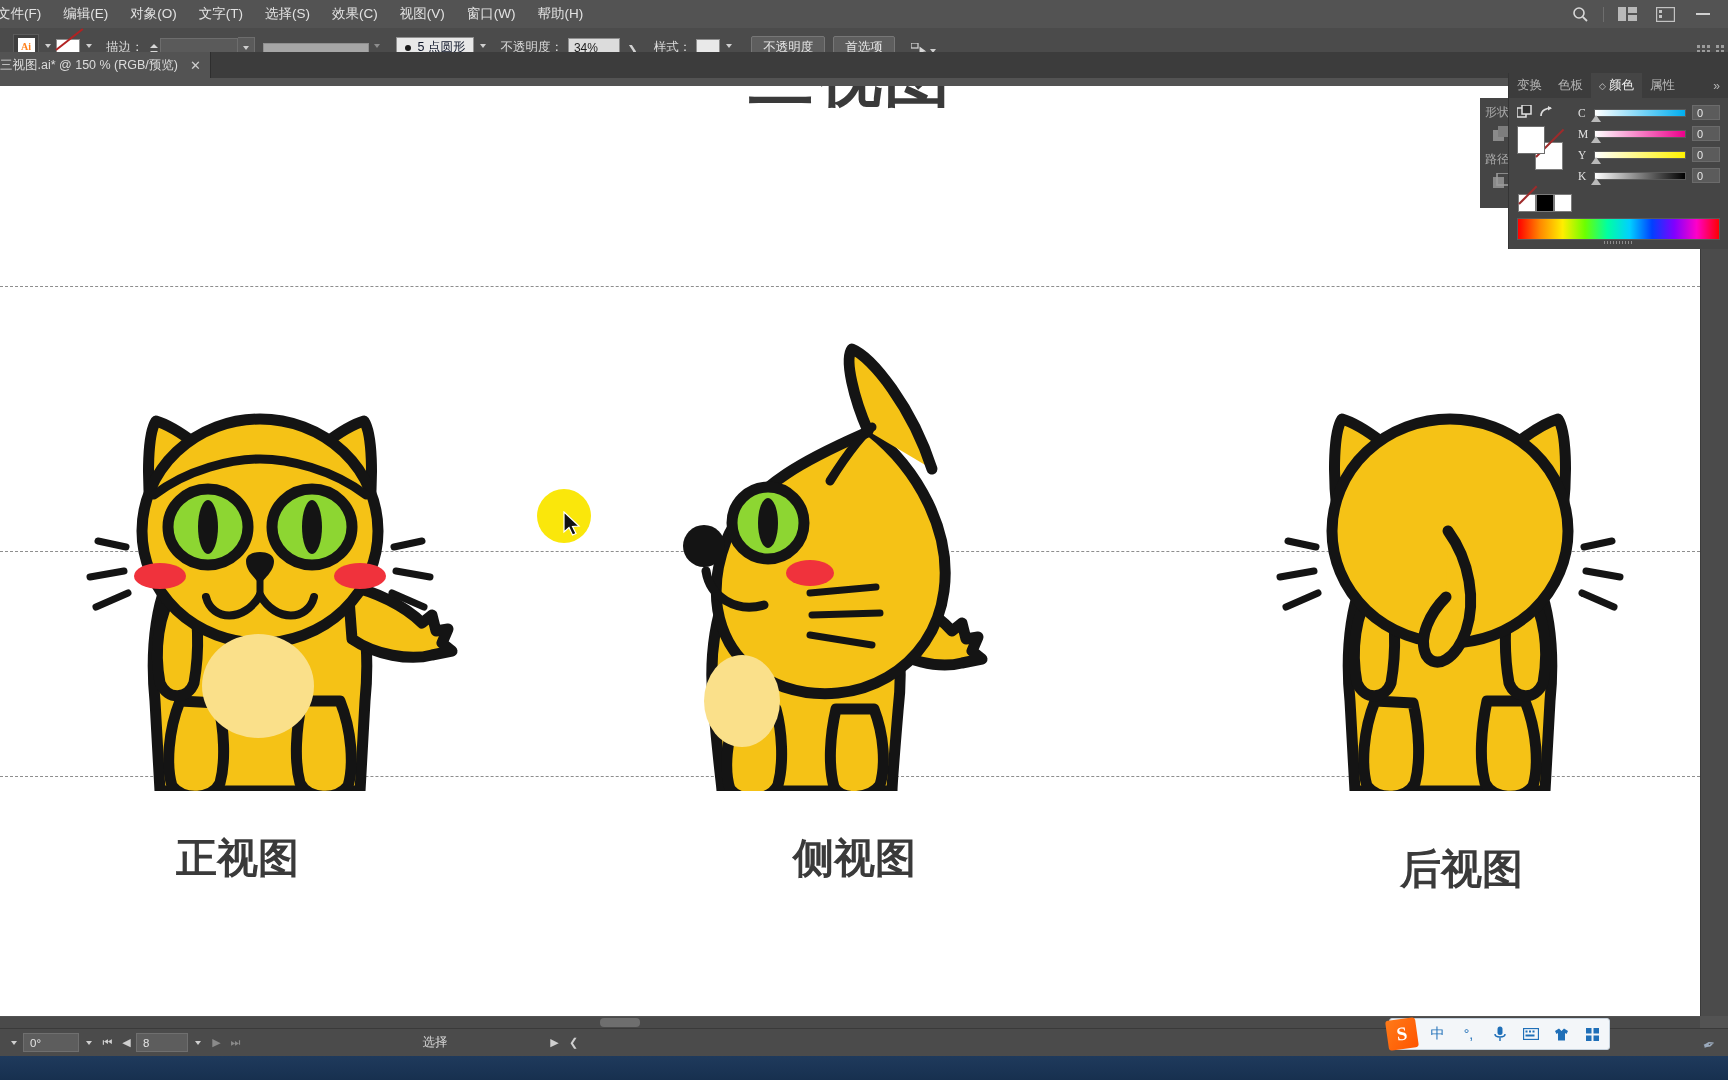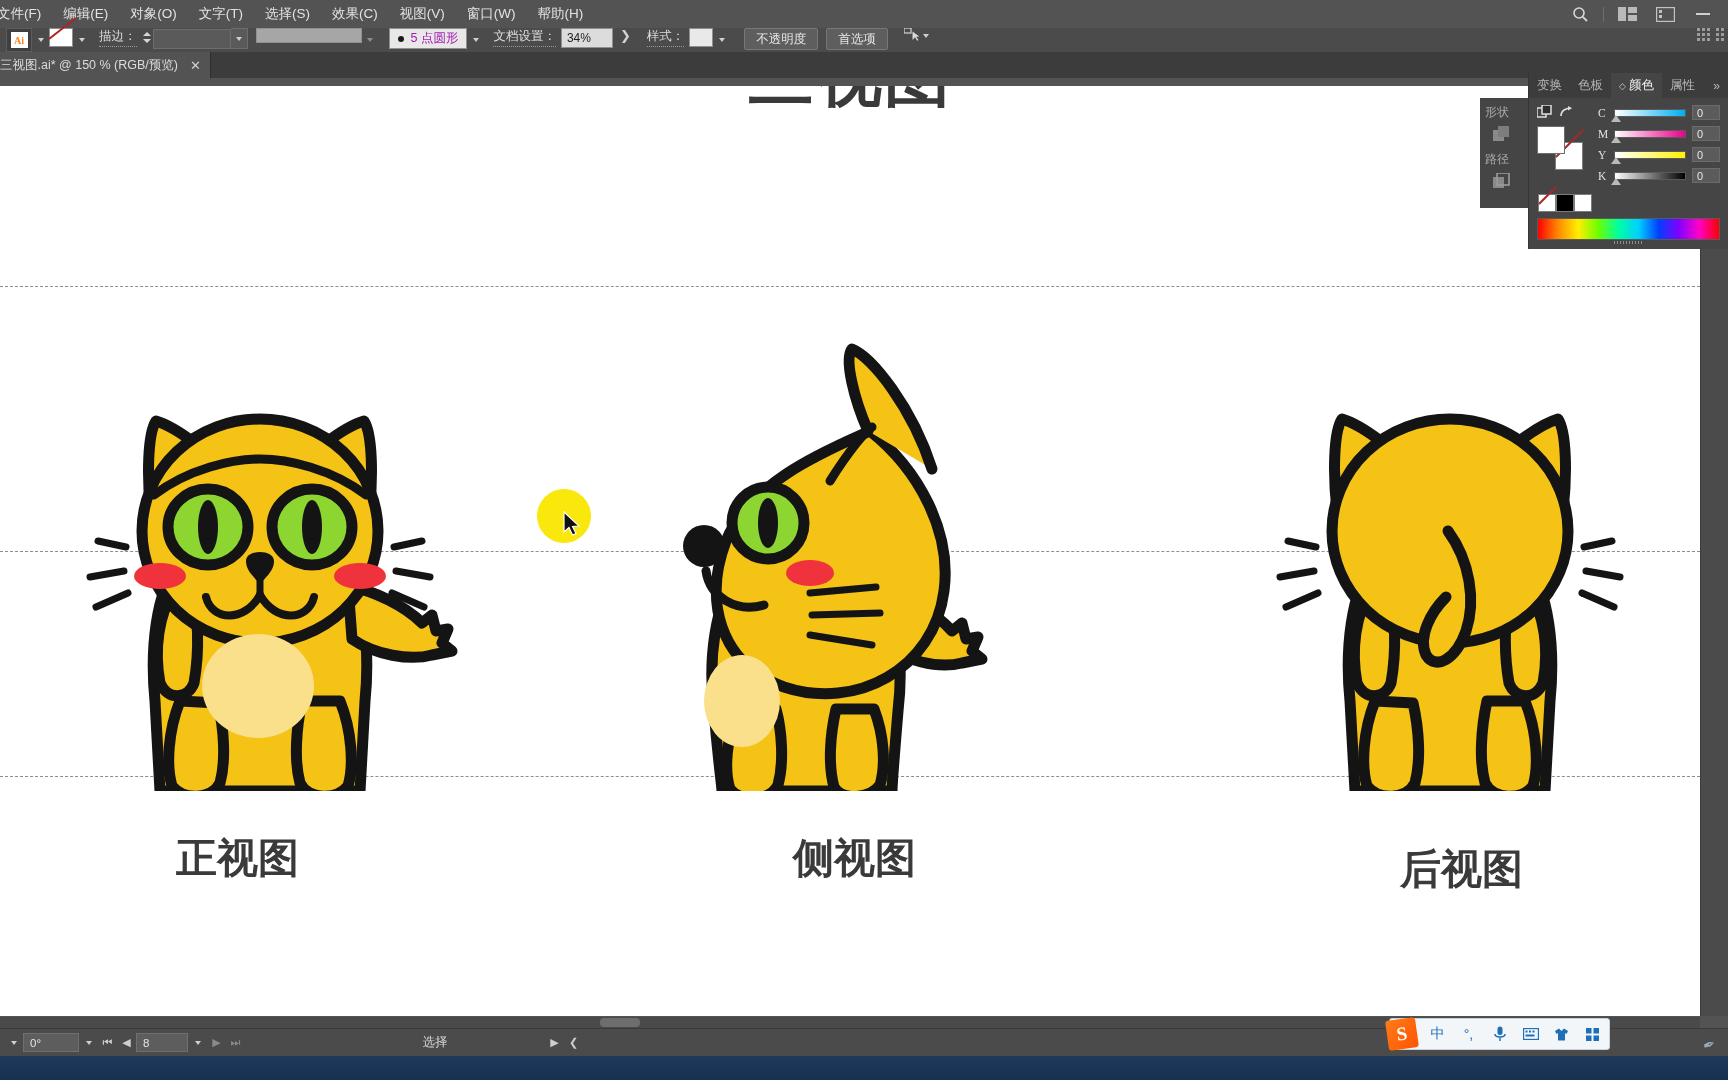--- a/index.html
+++ b/index.html
@@ -23,21 +23,21 @@
   }
   .menubar-right {
     margin-left:auto; display:flex; align-items:center; gap:0px; padding-right:6px;
   }
   .mb-icon { width:38px; height:28px; display:flex; align-items:center; justify-content:center; cursor:pointer; }
   .mb-sep { width:1px; height:15px; background:#6e6e6e; margin:0 4px; }
 
   
   .controlbar {
     position:absolute; left:0; top:28px; width:1728px; height:31px;
-    background:#4b4b4b; display:flex; align-items:flex-start; padding-left:4px;
+    background:#4b4b4b; display:flex; align-items:flex-end; padding-left:11px;
     border-bottom:1px solid #3d3d3d;
   }
   .ct-appicon {
     width:26px; height:24px; margin-left:2px; background:#3f3f3f;
     display:flex; align-items:center; justify-content:center; border:1px solid #5c5c5c;
   }
   .ai-logo {
     width:17px; height:16px; background:#fff; color:#ff7f18;
     font-size:10px; font-weight:bold; display:flex; align-items:center; justify-content:center;
     font-family:"Liberation Serif",serif;
@@ -58,21 +58,21 @@
   .stepper .dn{ border-top:4px solid #d8d8d8; }
   .field {
     height:20px; background:#5a5a5a; border:1px solid #6d6d6d; color:#e8e8e8;
     font-size:12px; display:flex; align-items:center; padding:0 6px;
   }
   .combo { display:flex; align-items:center; height:21px; }
   .combo .arrow { width:17px;height:21px; background:#5a5a5a; border:1px solid #6d6d6d; border-left:none;
                   display:flex; align-items:center; justify-content:center; cursor:pointer;}
   .wide-field { width:106px; height:15px; background:#a6a6a6; border:1px solid #8f8f8f; }
   .brush-box {
-    display:flex; align-items:center; height:21px; background:#e8e8e8; color:#a21caf;
+    display:flex; align-items:center; height:21px; background:#e8e8e8; color:#0f172a;
     border:1px solid #8f8f8f; padding:0 8px; font-size:12.5px; gap:7px; min-width:78px;
   }
   .dotmark{ width:6px;height:6px;border-radius:50%;background:#1a1a1a; display:inline-block;}
   .op-field { width:52px; height:20px; background:#dcdcdc; color:#1e1e1e; border:1px solid #8f8f8f;
               display:flex; align-items:center; padding:0 5px; font-size:12px;}
   .chev { color:#d2d2d2; font-size:13px; padding:0 7px; cursor:pointer;}
   .btn {
     height:22px; background:#5e5e5e; border:1px solid #777; color:#e6e6e6;
     display:flex; align-items:center; padding:0 11px; font-size:12.5px; cursor:pointer;
     border-radius:2px;
@@ -137,21 +137,21 @@
   .cat3 { left:1270px; top:145px; }
 
   .sel-dot {
     position:absolute; left:537px; top:403px; width:54px; height:54px;
     border-radius:50%; background:#FAE70B;
   }
   .cursor-arrow { position:absolute; left:563px; top:425px; }
 
   
   .right-panel {
-    position:absolute; right:0; top:73px; width:200px; background:#454545;
+    position:absolute; right:0; top:73px; width:220px; background:#454545;
     border-left:1px solid #353535;
   }
   .panel-tabs {
     display:flex; align-items:center; height:25px; background:#3c3c3c; font-size:12.5px;
   }
   .ptab { padding:0 8px; height:25px; display:flex; align-items:center; color:#b6b6b6; cursor:pointer; gap:3px;}
   .ptab.active { background:#454545; color:#f2f2f2; }
   .ptab .glyph { font-size:9px; color:#c9c9c9; }
   .ptab-more { margin-left:auto; padding-right:8px; color:#b8b8b8; font-size:12px; cursor:pointer;}
 
@@ -336,21 +336,21 @@
 
     <div style="width:10px"></div>
     <div class="brush-box">
       <span class="dotmark"></span>
       <span>5 点圆形</span>
     </div>
     <div class="ct-drop">
         <span class="caret"></span>
       </div>
 
-    <div class="ct-label">文档设置：</div>
+    <div class="ct-label">不透明度：</div>
     <div class="op-field">34%</div>
     <div class="chev">❯</div>
 
     <div class="ct-label">样式：</div>
     <div class="style-swatch"></div>
     <div class="ct-drop">
         <span class="caret"></span>
       </div>
 
     <div style="width:14px"></div>

